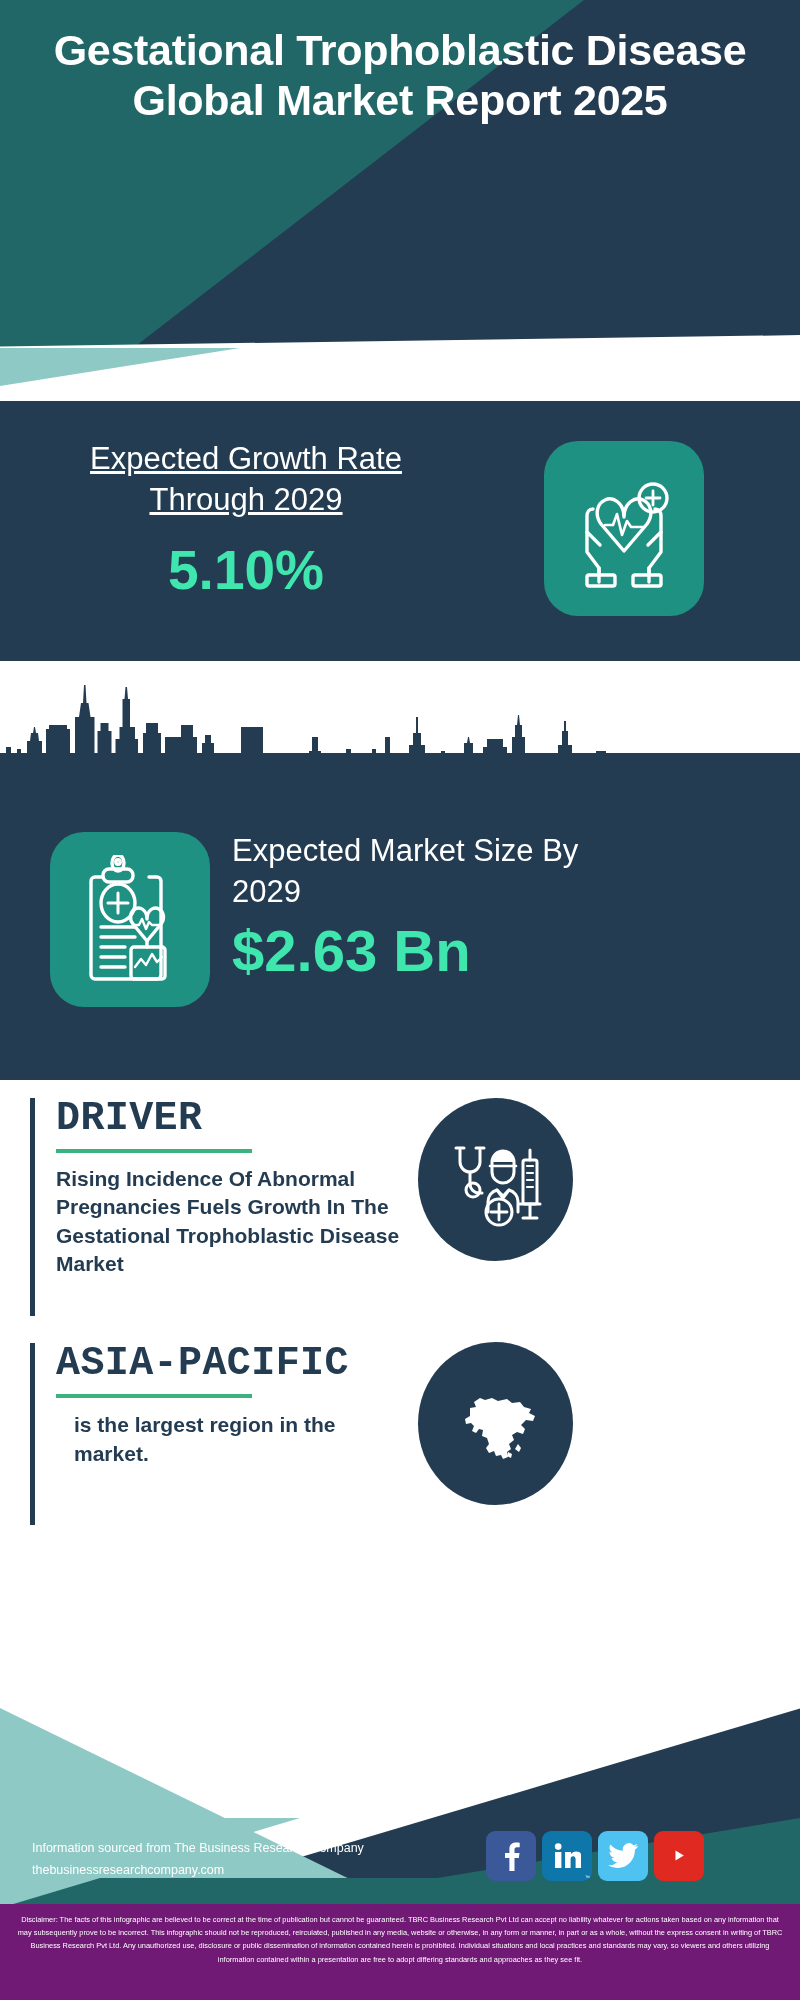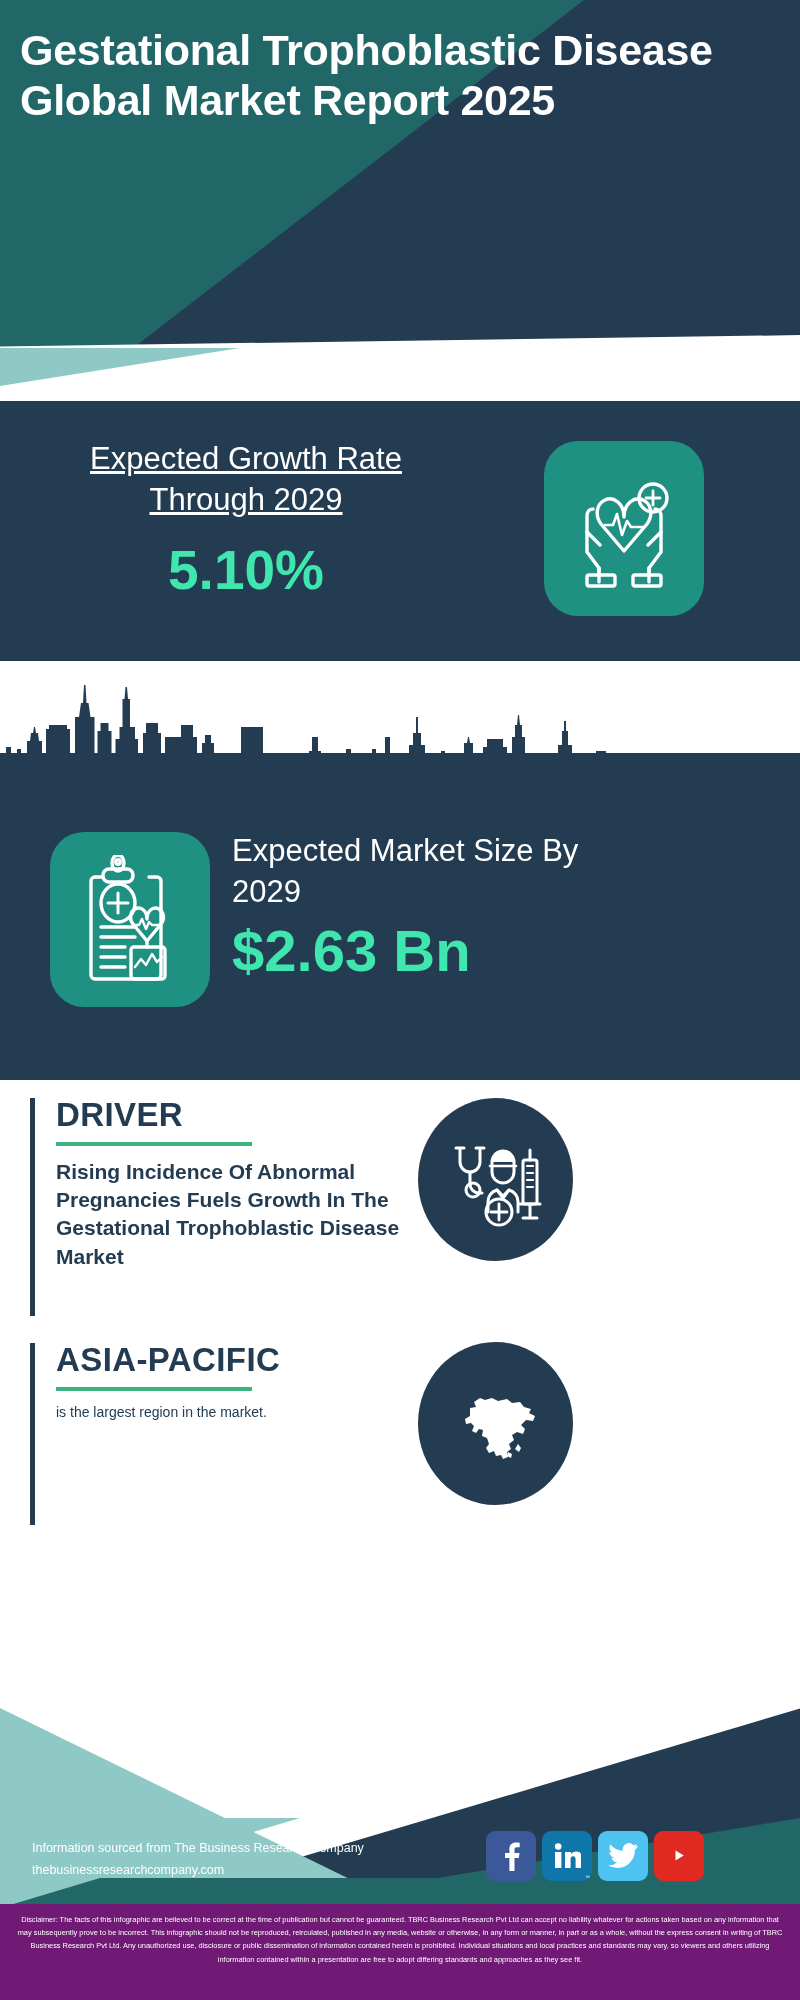--- a/index.html
+++ b/index.html
@@ -16,21 +16,21 @@
     background:#216767;
     overflow:hidden;
   }
   .header-diag{
     position:absolute; left:0; top:0; width:800px; height:352px;
     background:#243c52;
     clip-path:polygon(100% 0, 100% 100%, 16% 100%, 73% 0);
   }
   .header-title{
     position:absolute; left:0; top:26px; width:800px;
-    text-align:left;
+    text-align:center;
     color:#ffffff;
     font-size:43px;
     font-weight:bold;
     line-height:1.16;
     letter-spacing:-0.3px;
     z-index:4;
     padding:0 20px;
   }
   
   .header-cut{
@@ -102,28 +102,29 @@
     position:absolute; left:0; top:1080px; width:800px; height:620px;
     background:#ffffff;
   }
   .block{ position:absolute; }
   .block .rule{
     position:absolute; left:0; top:0; width:5px; height:100%;
     background:#243c52;
   }
   .block .body{ padding-left:26px; }
   .blk-title{
-    font-size:33px; font-weight:bold; color:#243c52; letter-spacing:0.4px;
+    font-size:40px; font-weight:bold; color:#243c52; letter-spacing:0.4px;
     line-height:1.05;
+    font-family:Liberation Mono, monospace;
   }
   .blk-underline{ height:4px; background:#3cb37f; margin:9px 0 12px 0; }
   .blk-text{
     font-size:21px; font-weight:bold; color:#243c52; line-height:1.35;
   }
-  .blk-text-light{ font-size:14px; font-weight:normal; color:#243c52; line-height:1.4; }
+  .blk-text-light{ font-size:21px; font-weight:bold; color:#243c52; line-height:1.4;margin-left:18px; }
 
   #driver-block{ left:30px; top:1098px; width:370px; height:200px; }
   #driver-block .rule{ height:218px; }
   #driver-block .blk-underline{ width:196px; }
 
   #region-block{ left:30px; top:1343px; width:370px; height:160px; }
   #region-block .rule{ height:182px; }
   #region-block .blk-underline{ width:196px; }
 
   .circle-icon{

